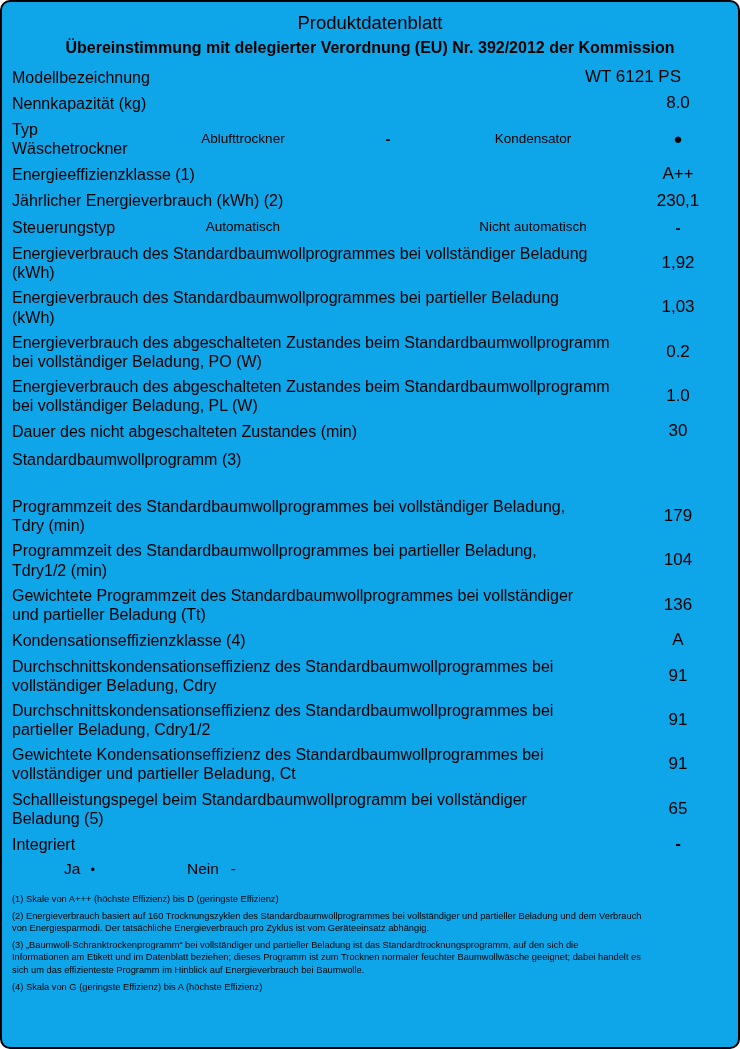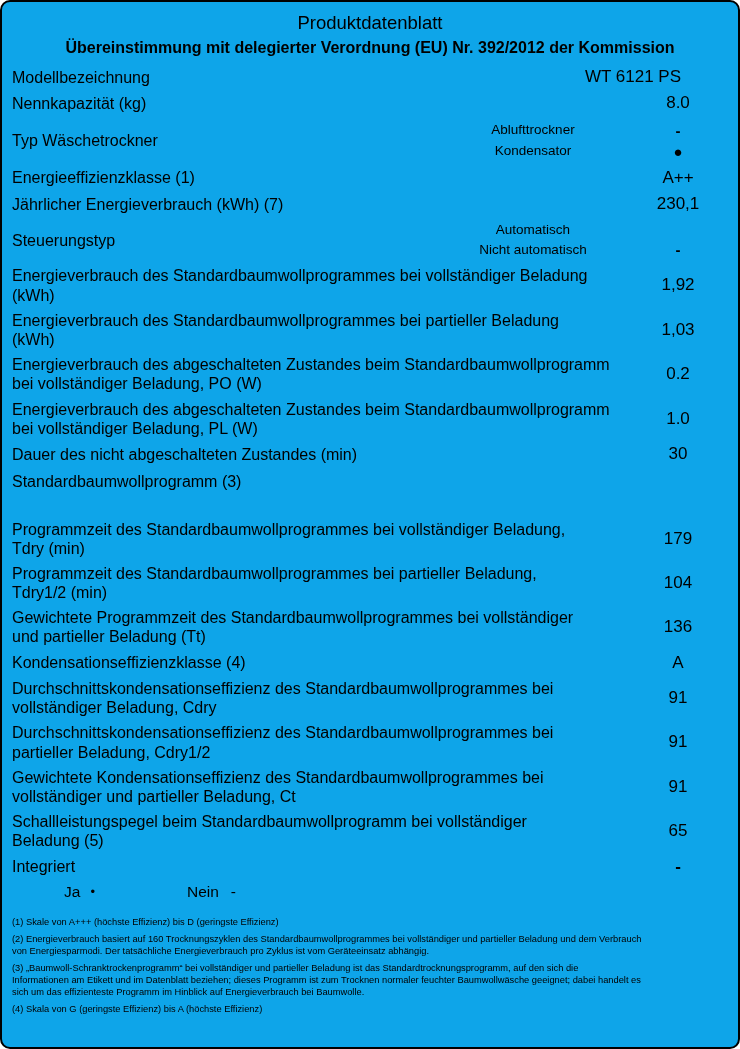--- a/index.html
+++ b/index.html
@@ -48,21 +48,21 @@
     text-align:center;
     font-size:17px;
     line-height:1.2;
   }
   .row .value.value-wide {
     width:190px;
     flex:0 0 190px;
   }
   .value.dash { font-weight:700; }
   .value.dot  { font-size:13px; }
-  .multi-right { display:flex; flex-direction:column; }
+  .multi-right { display:flex; flex-direction:row; }
   .subrow { display:flex; align-items:center; }
   .subrow .option {
     width:190px;
     flex:0 0 190px;
     text-align:center;
     font-size:13.5px;
     line-height:1.4;
   }
   .subrow .value {
     width:100px;
@@ -119,21 +119,21 @@
             <div class="option">Kondensator</div>
             <div class="value dot">●</div>
           </div>
         </div>
       </div>
       <div class="row">
         <div class="label">Energieeffizienzklasse (1)</div>
         <div class="value">A++</div>
       </div>
       <div class="row">
-        <div class="label">Jährlicher Energieverbrauch (kWh) (7)</div>
+        <div class="label">Jährlicher Energieverbrauch (kWh) (2)</div>
         <div class="value">230,1</div>
       </div>
       <div class="row row-multi">
         <div class="label">Steuerungstyp</div>
         <div class="multi-right">
           <div class="subrow">
             <div class="option">Automatisch</div>
             <div class="value"></div>
           </div>
           <div class="subrow">

